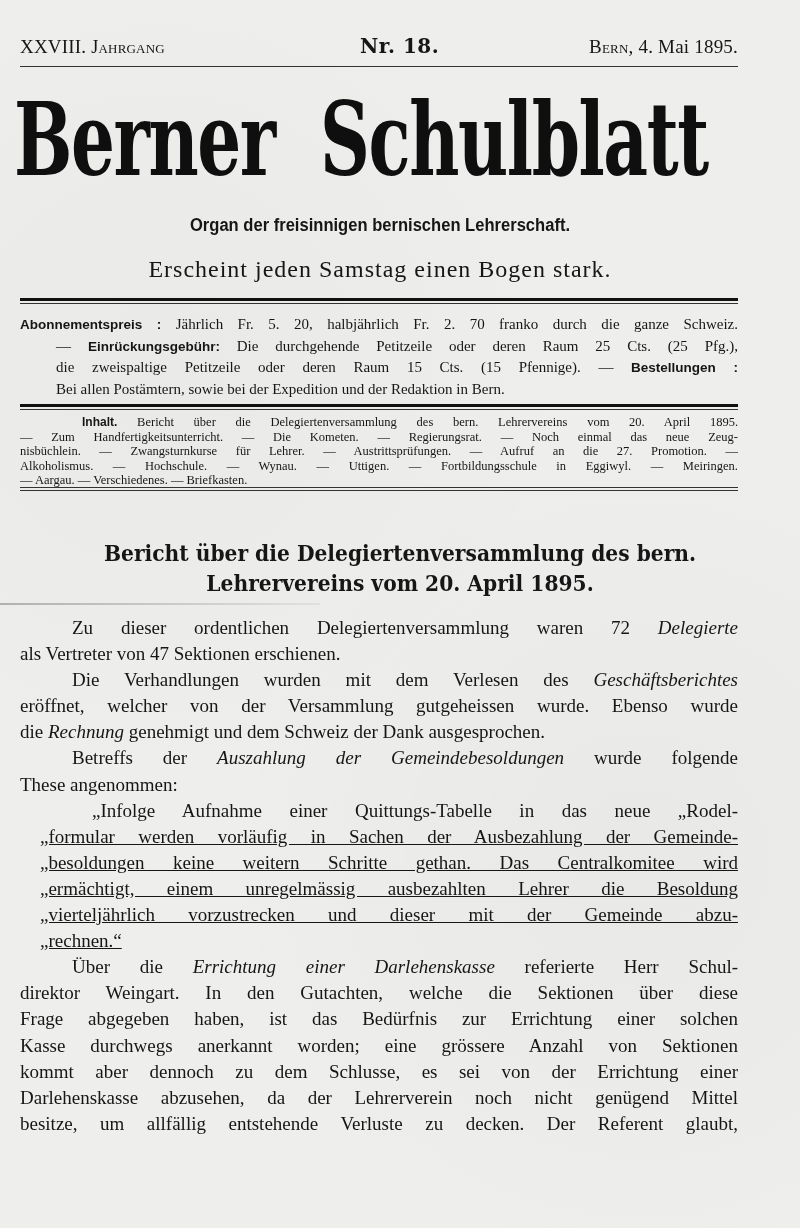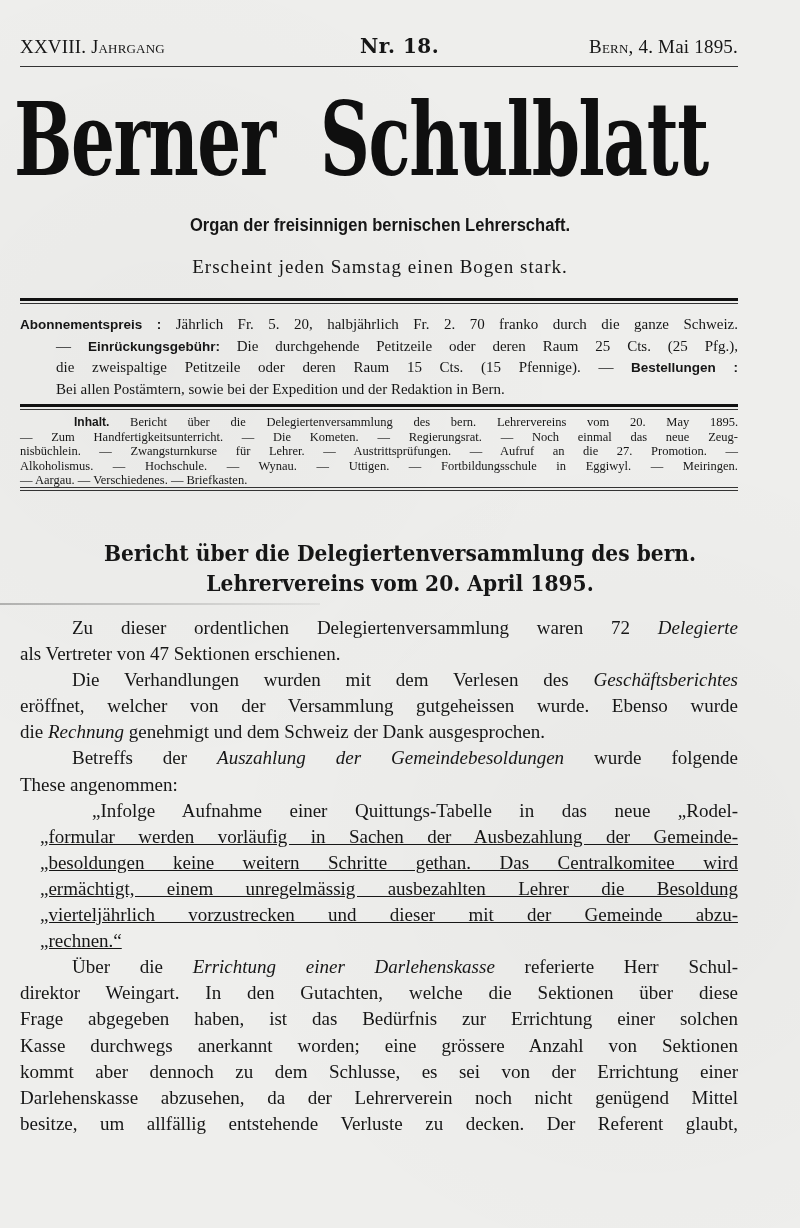--- a/index.html
+++ b/index.html
@@ -41,21 +41,21 @@
     white-space: nowrap; color: #0f0f0f;
   }
   .masthead span { display: inline-block; }
   .organ {
     position: absolute; top: 215px; left: 0; width: 760px; text-align: center;
     font-family: "Liberation Sans", sans-serif; font-weight: bold; font-size: 18px;
     transform: scaleX(0.92);
   }
   .erscheint {
     position: absolute; top: 256px; left: 0; width: 760px; text-align: center;
-    font-size: 19px; letter-spacing: 1px;
+    font-size: 24px; letter-spacing: 1px;
   }
 
   .double-rule { position: absolute; left: 20px; width: 718px; }
   .double-rule .a { height: 3px; background: #111; }
   .double-rule .b { height: 1px; background: #333; margin-top: 2px; }
 
   .abo {
     position: absolute; top: 314px; left: 20px; width: 718px;
     font-size: 15px; line-height: 20.5px; text-align: justify;
   }
@@ -63,21 +63,21 @@
   .abo .indent { padding-left: 36px; }
   .abo .sans { font-family: "Liberation Sans", sans-serif; font-weight: bold; font-size: 13.5px; }
 
   .inhalt {
     position: absolute; top: 415px; left: 20px; width: 718px;
     font-size: 12.5px; line-height: 14.5px;
   }
   .inhalt .line { display: block; white-space: nowrap; text-align: justify; text-align-last: justify; }
   .inhalt .last { text-align-last: left; }
   .inhalt .indent { padding-left: 54px; }
-  .inhalt .sans { font-family: "Liberation Sans", sans-serif; font-weight: bold; font-size: 12px; }
+  .inhalt .sans { font-family: "Liberation Sans", sans-serif; font-weight: bold; font-size: 12px; margin-left: 8px; }
 
   .article-title {
     position: absolute; top: 538px; left: 0; width: 800px; text-align: center;
     font-family: "DejaVu Serif", serif; font-weight: bold; font-size: 23px; line-height: 30px;
     transform: scaleX(0.88); transform-origin: center top;
   }
   .article-title div { white-space: nowrap; }
 
   .body {
     position: absolute; top: 615px; left: 20px; width: 718px;
@@ -143,21 +143,21 @@
   </div>
 
   <div class="double-rule" style="top:404px;">
       <div class="a"></div>
       <div class="b"></div>
     </div>
 
   <div class="inhalt">
     <span class="line indent">
       <span class="sans">Inhalt.</span>
-      <span>Bericht über die Delegiertenversammlung des bern. Lehrervereins vom 20. May 1895.</span>
+      <span>Bericht über die Delegiertenversammlung des bern. Lehrervereins vom 20. April 1895.</span>
     </span>
     <span class="line">— Zum Handfertigkeitsunterricht. — Die Kometen. — Regierungsrat. — Noch einmal das neue Zeug-</span>
     <span class="line">nisbüchlein. — Zwangsturnkurse für Lehrer. — Austrittsprüfungen. — Aufruf an die 27. Promotion. —</span>
     <span class="line">Alkoholismus. — Hochschule. — Wynau. — Uttigen. — Fortbildungsschule in Eggiwyl. — Meiringen.</span>
     <span class="line last">— Aargau. — Verschiedenes. — Briefkasten.</span>
   </div>
 
   <div class="double-rule" style="top:487px;">
       <div class="b" style="margin-top:0;height:1px;"></div>
       <div class="b"></div>

